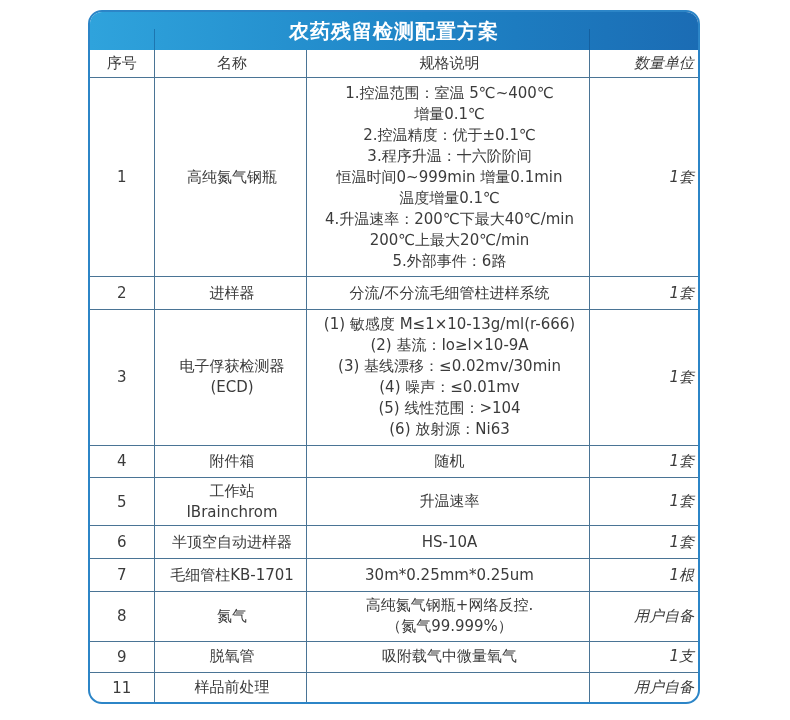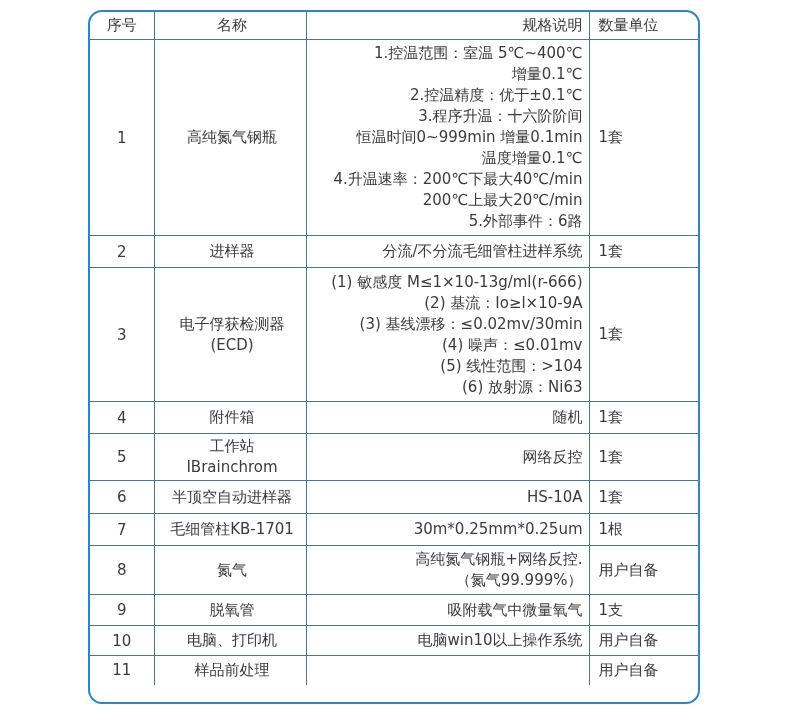--- a/index.html
+++ b/index.html
@@ -35,42 +35,47 @@
   }
   .spec-table td:last-child, .spec-table th:last-child { border-right:none; }
   .spec-table tr:last-child td { border-bottom:none; }
 
   .col-no   { width:64px; }
   .col-name { width:152px; }
   .col-spec { width:283px; }
 
   .cell-no   { text-align:center; }
   .cell-name { text-align:center; padding:2px 6px 2px 10px; white-space:pre-line; line-height:21px; }
-  .cell-spec { text-align:right; padding:3px 6px 3px 10px; white-space:pre-line; line-height:21px; }
-  .cell-qty  { text-align:left; padding:2px 4px 2px 9px; }
+  .cell-spec { text-align:center; padding:3px 6px 3px 10px; white-space:pre-line; line-height:21px; }
+  .cell-qty  { text-align:right; padding:2px 4px 2px 9px;font-style:italic; }
 
   tr.hrow  { height:27px; }
   tr.r1  { height:190px; }
   tr.r2  { height:32px; }
   tr.r3  { height:134px; }
   tr.r4  { height:32px; }
   tr.r5  { height:33px; }
   tr.r6  { height:33px; }
   tr.r7  { height:32px; }
   tr.r8  { height:48px; }
   tr.r9  { height:31px; }
   tr.r10 { height:30px; }
   tr.r11 { height:29px; }
 </style>
 </head>
 <body>
 
 <div class="stage">
   <div class="card">
 
+    <div class="titlebar">
+      <div class="vline v1"></div>
+      <div class="vline v2"></div>
+      <span class="title">农药残留检测配置方案</span>
+    </div>
 
     <table class="spec-table">
       <colgroup>
         <col class="col-no">
           <col class="col-name">
           <col class="col-spec">
           <col>
       </colgroup>
       <tbody>
           <tr class="hrow">
@@ -113,21 +118,21 @@
       </tr>
       <tr class="r4">
         <td class="cell-no">4</td>
         <td class="cell-name">附件箱</td>
         <td class="cell-spec">随机</td>
         <td class="cell-qty">1套</td>
       </tr>
       <tr class="r5">
         <td class="cell-no">5</td>
         <td class="cell-name">工作站IBrainchrom</td>
-        <td class="cell-spec">网络反控</td>
+        <td class="cell-spec">升温速率</td>
         <td class="cell-qty">1套</td>
       </tr>
       <tr class="r6">
         <td class="cell-no">6</td>
         <td class="cell-name">半顶空自动进样器</td>
         <td class="cell-spec">HS-10A</td>
         <td class="cell-qty">1套</td>
       </tr>
       <tr class="r7">
         <td class="cell-no">7</td>
@@ -141,26 +146,20 @@
         <td class="cell-spec">高纯氮气钢瓶+网络反控.
 （氮气99.999%）</td>
         <td class="cell-qty">用户自备</td>
       </tr>
       <tr class="r9">
         <td class="cell-no">9</td>
         <td class="cell-name">脱氧管</td>
         <td class="cell-spec">吸附载气中微量氧气</td>
         <td class="cell-qty">1支</td>
       </tr>
-      <tr class="r10">
-        <td class="cell-no">10</td>
-        <td class="cell-name">电脑、打印机</td>
-        <td class="cell-spec">电脑win10以上操作系统</td>
-        <td class="cell-qty">用户自备</td>
-      </tr>
       <tr class="r11">
         <td class="cell-no">11</td>
         <td class="cell-name">样品前处理</td>
         <td class="cell-spec"></td>
         <td class="cell-qty">用户自备</td>
       </tr>
     </tbody>
       </table>
 
   </div>

